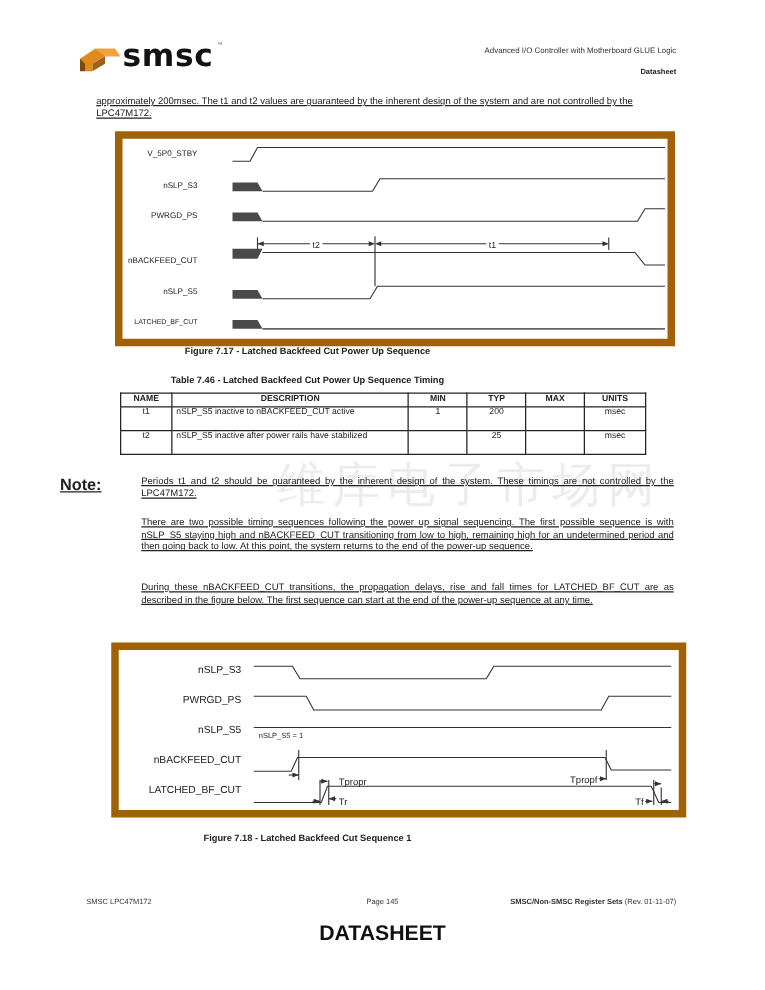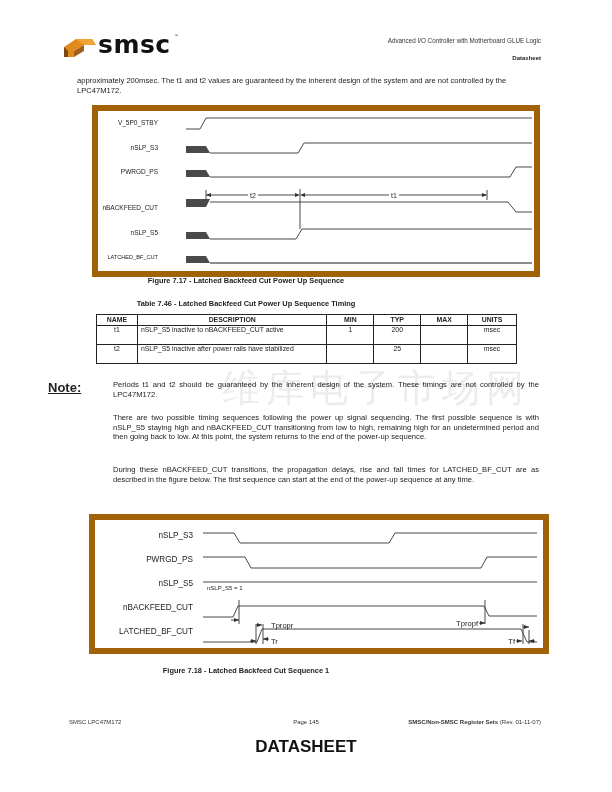--- a/index.html
+++ b/index.html
@@ -5,21 +5,21 @@
   html, body { margin: 0; padding: 0; background: #ffffff; }
   body { width: 612px; height: 792px; position: relative; overflow: hidden;
          font-family: "Liberation Sans", sans-serif; color: #1a1a1a; }
   .abs { position: absolute; }
   .logo { left: 62px; top: 33px; width: 130px; height: 26px; text-decoration: underline; }
   .logo-word { position: absolute; left: 36px; top: -3px; font-size: 25px; font-weight: bold;
                letter-spacing: 0.5px; color: #111; font-family: "DejaVu Sans", sans-serif; }
   .logo-tm { position: absolute; left: 112px; top: 0px; font-size: 4px; color: #333; }
   .hdr-right { right: 71px; top: 37px; font-size: 6.3px; color: #333; text-align: right; }
   .hdr-sub { right: 71px; top: 55px; font-size: 6px; font-weight: bold; color: #222; }
-  .para { left: 77px; width: 462px; font-size: 7.6px; line-height: 9.6px; color: #222; }
+  .para { left: 77px; width: 462px; font-size: 7.6px; line-height: 9.6px; color: #222; text-decoration: underline; }
   .just { text-align: justify; }
   .caption { left: 0; width: 492px; text-align: center; font-size: 7.4px; font-weight: bold; color: #222; }
   .fig { border: 6px solid #a16207; background: #fff; }
   .fig svg { display: block; }
   .sig-label { font-family: "Liberation Sans", sans-serif; fill: #222; }
   table.timing { position: absolute; left: 96px; top: 314px; width: 421px; border-collapse: collapse;
                  font-size: 6.9px; color: #222; }
   table.timing th, table.timing td { border: 1px solid #222; padding: 0 3px; vertical-align: top; line-height: 8.4px; }
   table.timing th { font-weight: bold; text-align: center; height: 10px; vertical-align: middle; }
   table.timing td.c { text-align: center; }

